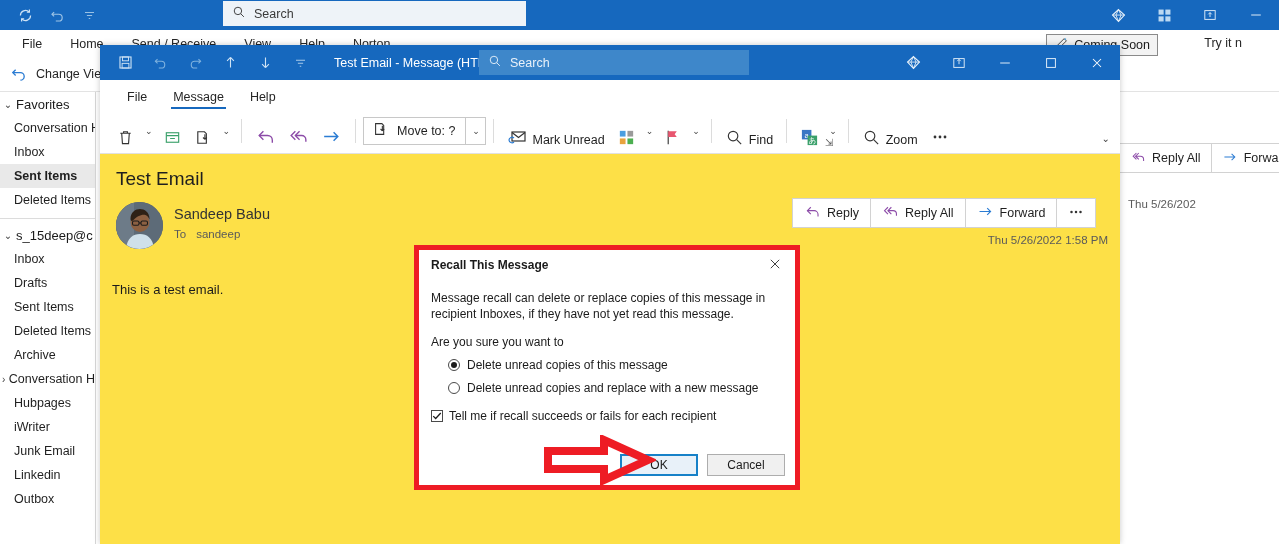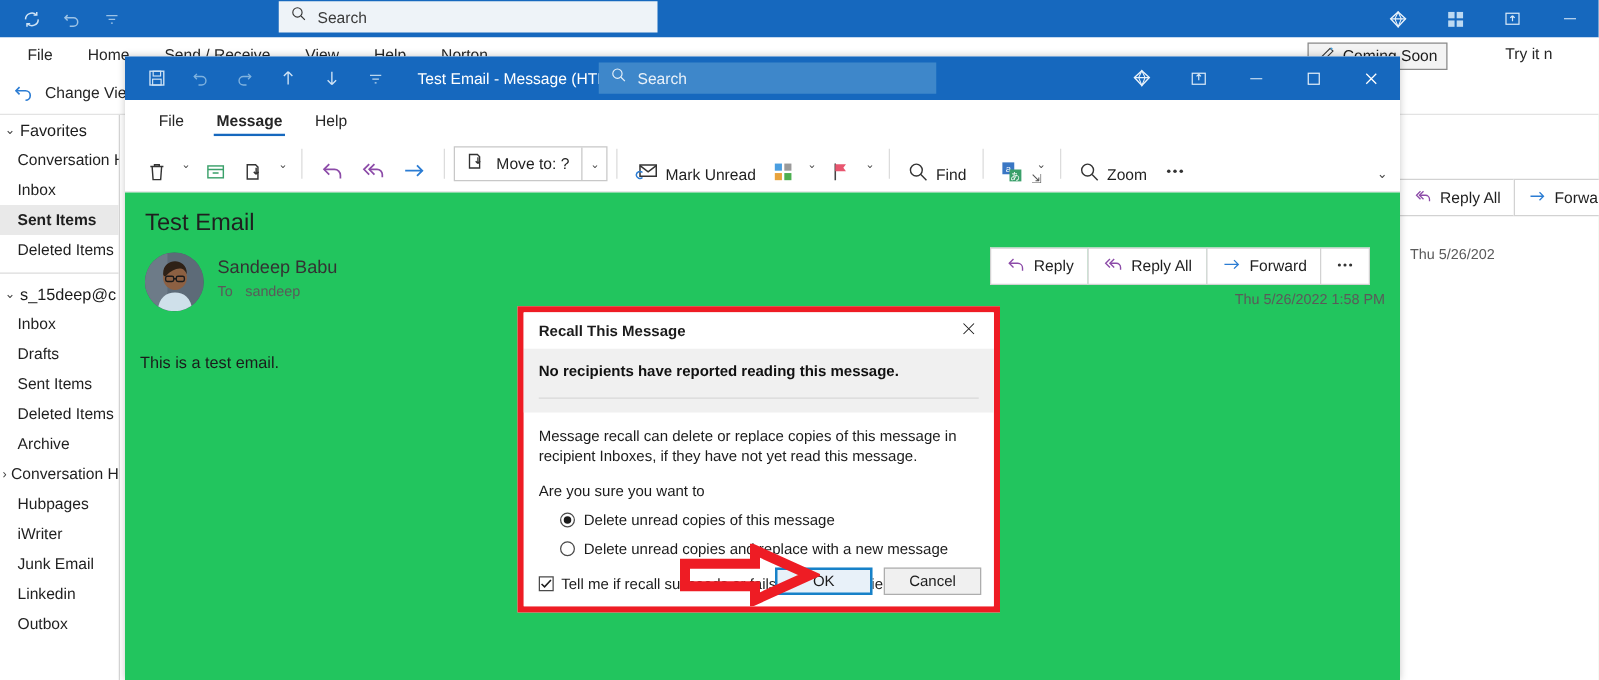--- a/index.html
+++ b/index.html
@@ -106,21 +106,21 @@
   .msg-search .stxt { font-size:12.5px; color:#e9f1f9; }
   .msg-tb-right { position:absolute; right:0; top:0; height:35px; display:flex; align-items:center; }
   .msg-tb-right .tbtn { width:46px; height:35px; display:flex; align-items:center; justify-content:center; }
 
   .msg-tabs {
     height:29px; background:#fff; display:flex; align-items:flex-end; padding-left:14px; gap:0;
   }
   .msg-tab {
     font-size:12.5px; color:#262626; padding:0 13px 5px 13px; position:relative;
   }
-  .msg-tab.active { font-weight:bold; }
+  .msg-tab.active { font-weight:normal; }
   .msg-tab.active::after {
     content:""; position:absolute; left:11px; right:11px; bottom:0; height:2.5px; background:#1668be;
   }
   .msg-ribbon {
     height:45px; background:#fff; border-bottom:1px solid #e1e1e1;
     display:flex; align-items:center; padding-left:10px; gap:0; position:relative;
   }
   .rb { display:flex; align-items:flex-end; height:32px; padding:0 6px; gap:5px; }
   .rb .lbl { font-size:12.5px; color:#1f1f1f; white-space:nowrap; }
   .rb-caret { font-size:9px; color:#444; padding:0 4px; }
@@ -128,21 +128,21 @@
   .moveto {
     display:flex; align-items:center; height:28px; border:1px solid #c8c8c8; background:#fff;
   }
   .moveto .inner { display:flex; align-items:center; gap:7px; padding:0 10px 0 8px; height:100%; }
   .moveto .lbl { font-size:12.5px; color:#1f1f1f; }
   .moveto .drop { width:20px; height:100%; border-left:1px solid #c8c8c8; display:flex; align-items:center; justify-content:center; font-size:9px; color:#444;}
   .dlg-launch { position:absolute; left:725px; top:28px; font-size:10px; color:#555; }
   .rb-expand { position:absolute; right:10px; top:24px; font-size:10px; color:#444; }
 
   
-  .msg-body { position:relative; height:390px; background:#22c55e; padding:0; }
+  .msg-body { position:relative; height:390px; background:#fde047; padding:0; }
   .msg-subject { position:absolute; left:16px; top:14px; font-size:19px; color:#1f1f1f; }
   .avatar {
     position:absolute; left:16px; top:48px; width:47px; height:47px; border-radius:50%;
     overflow:hidden; background:#4a5a68;
   }
   .sender-name { position:absolute; left:74px; top:52px; font-size:14.5px; color:#333; }
   .sender-to { position:absolute; left:74px; top:74px; font-size:11.5px; color:#5a5a5a; display:flex; gap:10px;}
   .msg-text { position:absolute; left:12px; top:128px; font-size:13px; color:#1b1b1b; }
 
   .msg-actions { position:absolute; left:692px; top:44px; display:flex; height:30px; }
@@ -637,24 +637,20 @@
   <div class="dlg-wrap">
     <div class="dlg">
       <div class="dlg-title">
         <span class="t">Recall This Message</span>
         <span class="dlg-close">
           <svg width="12" height="12" viewBox="0 0 20 20">
               <path d="M3 3l14 14M17 3 3 17" stroke="#1b1b1b" stroke-width="1.4"></path>
             </svg>
         </span>
       </div>
-      <div class="dlg-grey">
-        <div class="bold">No recipients have reported reading this message.</div>
-        <div class="dlg-rule"></div>
-      </div>
       <div class="dlg-main">
         <div class="dlg-p">Message recall can delete or replace copies of this message in recipient Inboxes, if they have not yet read this message.</div>
         <div class="dlg-q">Are you sure you want to</div>
 
         <div class="opt-row">
           <span class="radio on"></span>
           <span class="txt">Delete unread copies of this message</span>
         </div>
         <div class="opt-row">
           <span class="radio"></span>

